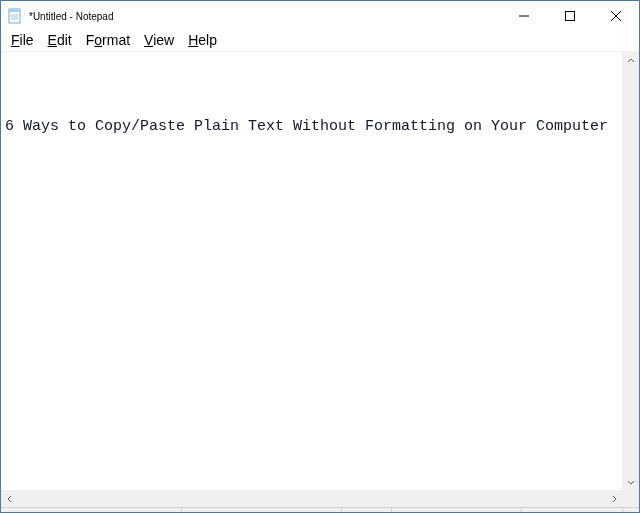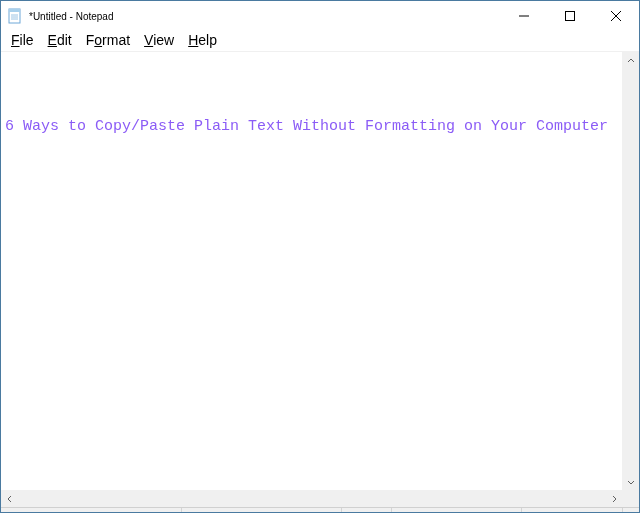--- a/index.html
+++ b/index.html
@@ -56,21 +56,21 @@
     display: flex;
   }
   .editor {
     flex: 1;
     padding: 0 4px;
     font-family: Consolas, "Courier New", monospace;
     font-size: 15px;
     line-height: 18px;
     white-space: pre-wrap;
     overflow: hidden;
-    color: #8b5cf6;
+    color: #0f172a;
   }
   .editor-content { padding-top: 30px; }
   .vscroll {
     width: 17px;
     background: #f0f0f0;
     display: flex; flex-direction: column;
     justify-content: space-between;
     align-items: center;
   }
   .vscroll .arrow { width:17px; height:17px; display:flex; align-items:center; justify-content:center; color:#606060; font-size:9px;}

